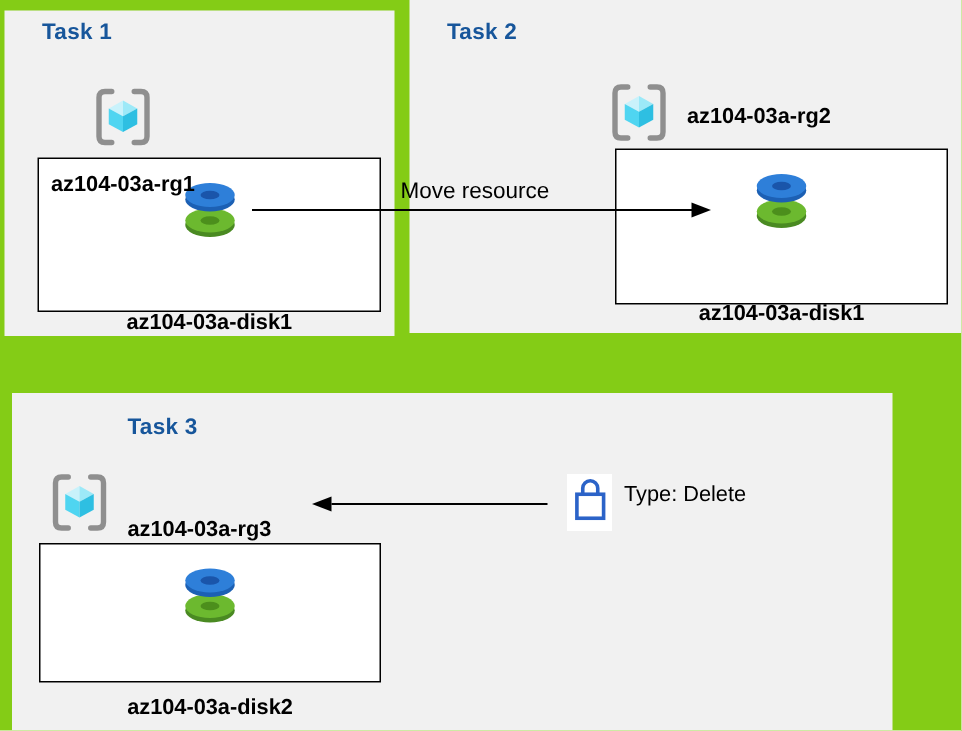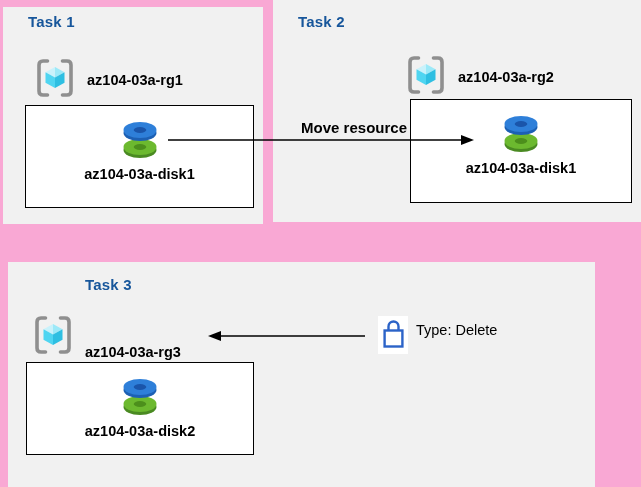--- a/index.html
+++ b/index.html
@@ -1,41 +1,42 @@
 <!DOCTYPE html>
 <html><head>
 <meta charset="utf-8">
 <style>
   html,body{margin:0;padding:0;background:#ffffff;}
   #canvas{
     position:relative;width:641px;height:487px;overflow:hidden;
-    background:#f9a8d4;
+    background:#84cc16;
     font-family:"Liberation Sans", sans-serif;
     color:#000000;
   }
   .panel{position:absolute;background:#f1f1f1;z-index:0;}
   .panel-title{
     position:absolute;z-index:2;
     font-size:15px;font-weight:bold;color:#17569b;
     letter-spacing:0.2px;
   }
   .rg-row{
     position:absolute;z-index:2;display:flex;align-items:center;gap:11px;
   }
   .rg-label{font-size:14.5px;font-weight:bold;color:#000;white-space:nowrap;}
   .res-box{
     position:absolute;z-index:1;background:#ffffff;border:1.5px solid #000000;
     box-sizing:border-box;display:flex;flex-direction:column;align-items:center;
     padding-top:8px;
+    gap:40px;
   }
   .box-label{font-size:14.5px;font-weight:bold;color:#000;margin-top:2px;white-space:nowrap;}
   .overlay{position:absolute;left:0;top:0;z-index:3;pointer-events:none;}
   .move-label{
     position:absolute;z-index:4;left:267px;top:119px;width:140px;
-    text-align:right;font-size:15px;font-weight:bold;color:#000;
+    text-align:left;font-size:15px;font-weight:normal;color:#000;
   }
   .lock-tile{
     position:absolute;z-index:2;left:378px;top:316px;width:30px;height:38px;
     background:#ffffff;display:flex;align-items:center;justify-content:center;
   }
   .lock-text{
     position:absolute;z-index:2;left:416px;top:321px;line-height:18px;
     font-size:14.5px;white-space:nowrap;
   }
   .lock-name{font-weight:bold;}
@@ -47,21 +48,21 @@
 <div id="canvas">
 
   <div class="panel" style="left:3px;top:7px;width:260px;height:217px;"></div>
   <div class="panel" style="left:273px;top:0px;width:368px;height:222px;"></div>
   <div class="panel" style="left:8px;top:262px;width:587px;height:225px;"></div>
 
   <div class="panel-title" style="left:28px;top:13px;">Task 1</div>
   <div class="panel-title" style="left:298px;top:13px;">Task 2</div>
   <div class="panel-title" style="left:37px;top:276px;margin-left:48px;">Task 3</div>
 
-  <div class="rg-row" style="left:34px;top:57px;">
+  <div class="rg-row" style="left:34px;top:57px;flex-direction:column;">
     <span>
       <svg width="42" height="42" viewBox="0 0 42 42">
         <path d="M13.5,4 H9 Q5,4 5,8 V34 Q5,38 9,38 H13.5" fill="none" stroke="#8f8f8f" stroke-width="3.6" stroke-linecap="round"></path>
         <path d="M28.5,4 H33 Q37,4 37,8 V34 Q37,38 33,38 H28.5" fill="none" stroke="#8f8f8f" stroke-width="3.6" stroke-linecap="round"></path>
         <polygon points="21,10 11.5,15.25 21,20.5" fill="#c9f2fb"></polygon>
         <polygon points="21,10 30.5,15.25 21,20.5" fill="#9ce9f8"></polygon>
         <polygon points="11.5,15.25 21,20.5 21,31 11.5,25.75" fill="#4fd5f1"></polygon>
         <polygon points="30.5,15.25 21,20.5 21,31 30.5,25.75" fill="#2ebfe2"></polygon>
       </svg>
     </span>

